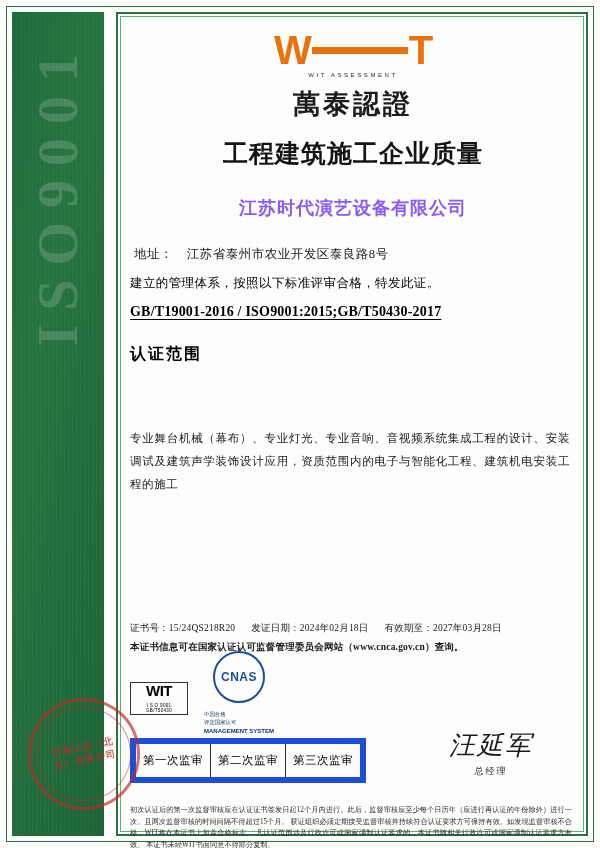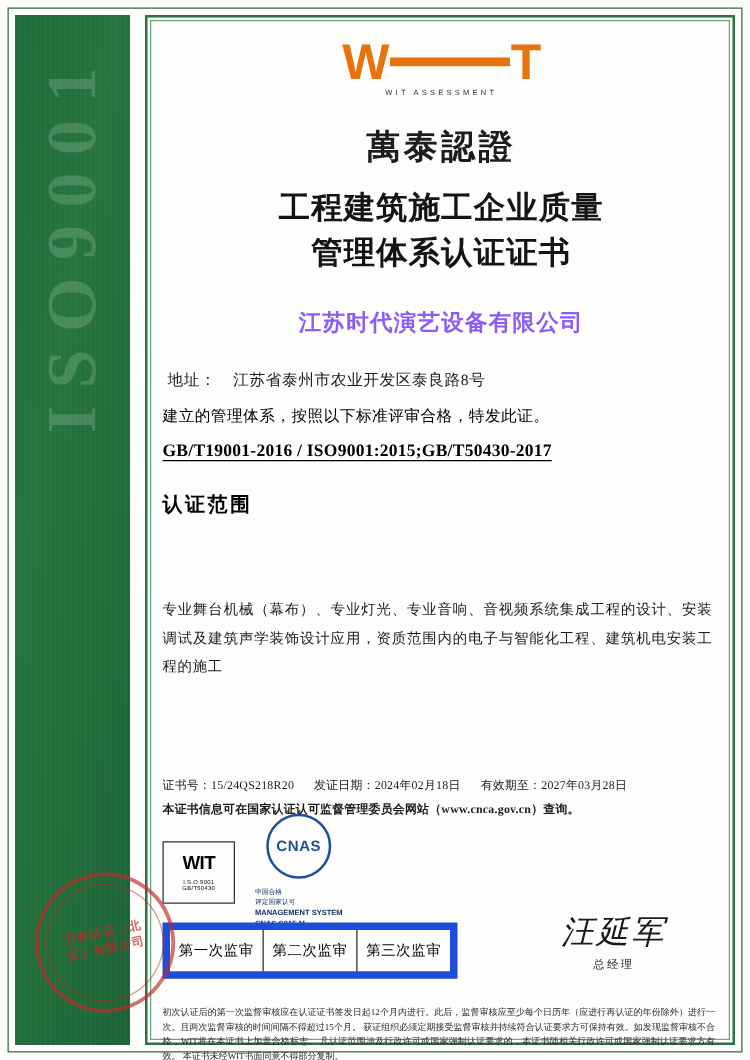--- a/index.html
+++ b/index.html
@@ -96,21 +96,21 @@
     margin: 0 1px;
   }
   .logo-sub {
     font-family: "Liberation Sans", sans-serif;
     font-size: 6px;
     letter-spacing: 2.6px;
     color: #2f2f2f;
     margin-top: 2px;
   }
   .logo-cn {
-    margin-top: 18px;
+    margin-top: 5px;
     font-family: "Liberation Serif", serif;
     font-weight: bold;
     font-size: 27px;
     letter-spacing: 3px;
     color: #1d1d1d;
   }
 
   
   .title-block {
     margin-top: 14px;
@@ -179,21 +179,21 @@
   .marks {
     position: absolute;
     left: 0; right: 0;
     top: 646px;
     height: 60px;
     display: flex;
     align-items: center;
     gap: 16px;
   }
   .mark-wit {
-    width: 58px; height: 50px;
+    width: 58px; height: 33px;
     border: 1px solid #333;
     display: flex; flex-direction: column;
     align-items: center; justify-content: center;
     font-family: "Liberation Sans", sans-serif;
     line-height: 1.1;
   }
   .mark-wit .m1 { font-weight: bold; font-size: 15px; letter-spacing: -.5px; }
   .mark-wit .m2 { font-size: 4.6px; letter-spacing: .3px; margin-top: 3px; }
   .mark-wit .m3 { font-size: 4.6px; letter-spacing: .3px; }
 
@@ -308,21 +308,20 @@
         <div class="wit">
           <span>W</span><span class="bar"></span><span>T</span>
         </div>
         <div class="logo-sub">WIT ASSESSMENT</div>
       </div>
       <div class="logo-cn">萬泰認證</div>
     </div>
 
     <div class="title-block">
       <div>工程建筑施工企业质量</div>
-      <div>管理体系认证证书</div>
     </div>
 
     <div class="company">江苏时代演艺设备有限公司</div>
 
     <div class="field addr">
       <span class="label">地址：</span>
       <span>江苏省泰州市农业开发区泰良路8号</span>
     </div>
 
 

